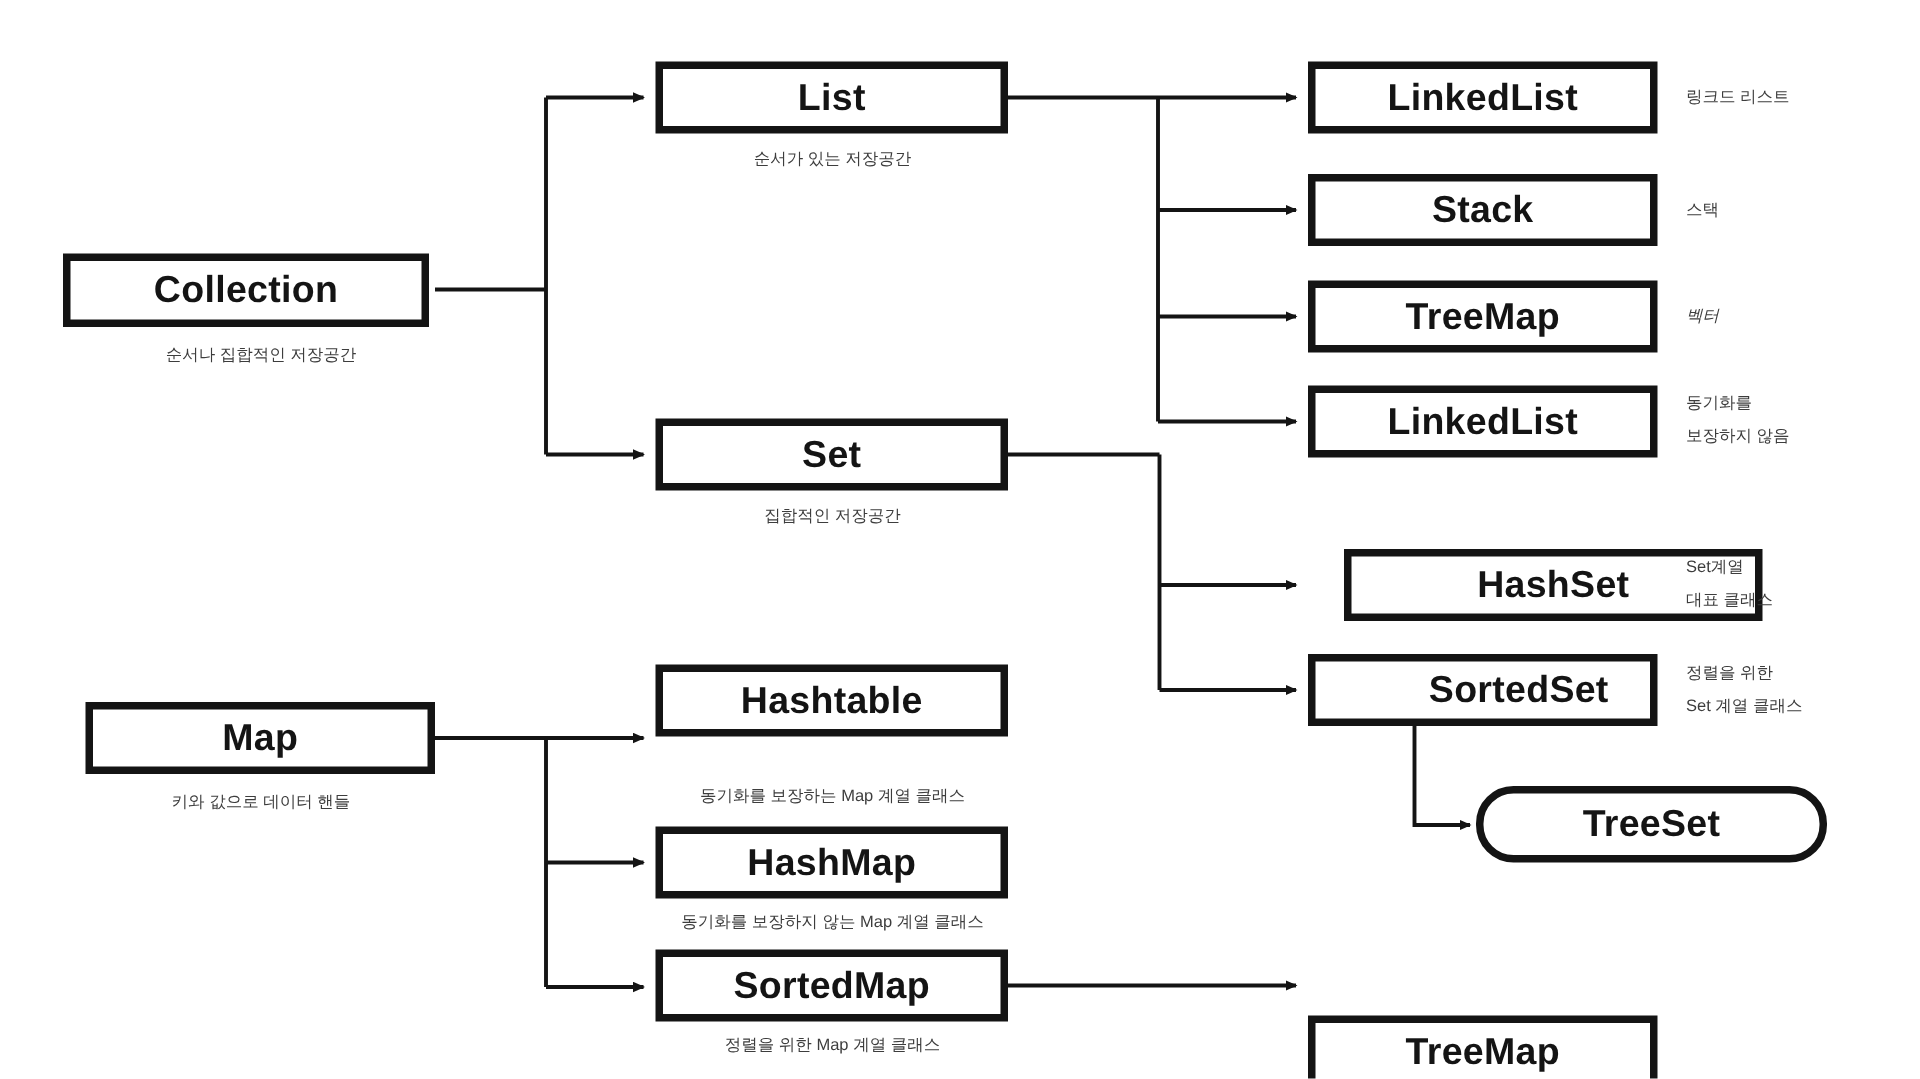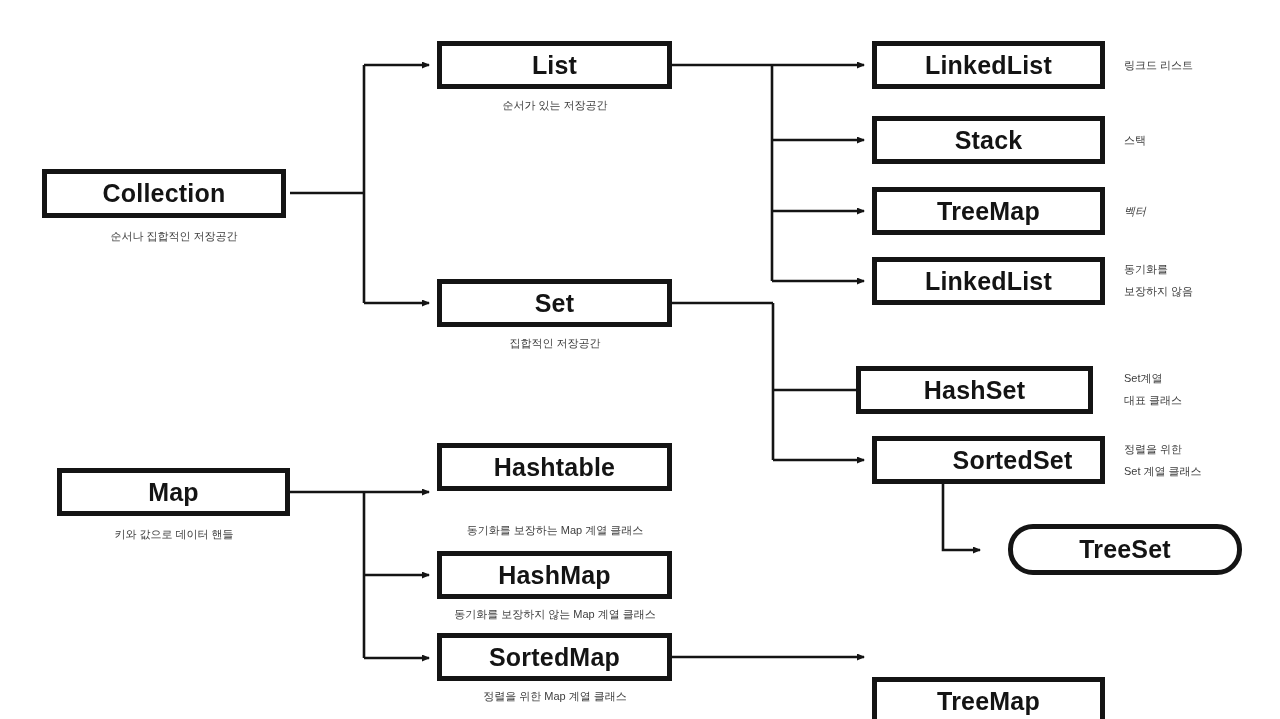--- a/index.html
+++ b/index.html
@@ -136,33 +136,33 @@
     <span>TreeMap</span>
   </div>
   <div class="note" style="left:1124px; top:200px;font-style:italic;">벡터</div>
 
   <div class="node" style="left:872px; top:257px; width:233px; height:48px;">
     <span>LinkedList</span>
   </div>
   <div class="note" style="left:1124px; top:258px;">동기화를
 보장하지 않음</div>
 
-  <div class="node" style="left:856px; top:366px; width:237px; height:48px;">
+  <div class="node" style="left:896px; top:366px; width:279px; height:48px;">
     <span>HashSet</span>
   </div>
   <div class="note" style="left:1124px; top:367px;">Set계열
 대표 클래스</div>
 
   <div class="node" style="left:872px; top:436px; width:233px; height:48px;padding-left:48px;">
     <span>SortedSet</span>
   </div>
   <div class="note" style="left:1124px; top:438px;">정렬을 위한
 Set 계열 클래스</div>
 
-  <div class="node" style="left:1008px; top:524px; width:234px; height:51px;border-radius:25px;">
+  <div class="node" style="left:984px; top:524px; width:234px; height:51px;border-radius:25px;">
     <span>TreeSet</span>
   </div>
 
   <div class="node" style="left:872px; top:633px; width:233px; height:48px;margin-top:44px;">
     <span>TreeMap</span>
   </div>
 
 </div>
 
 </body></html>

